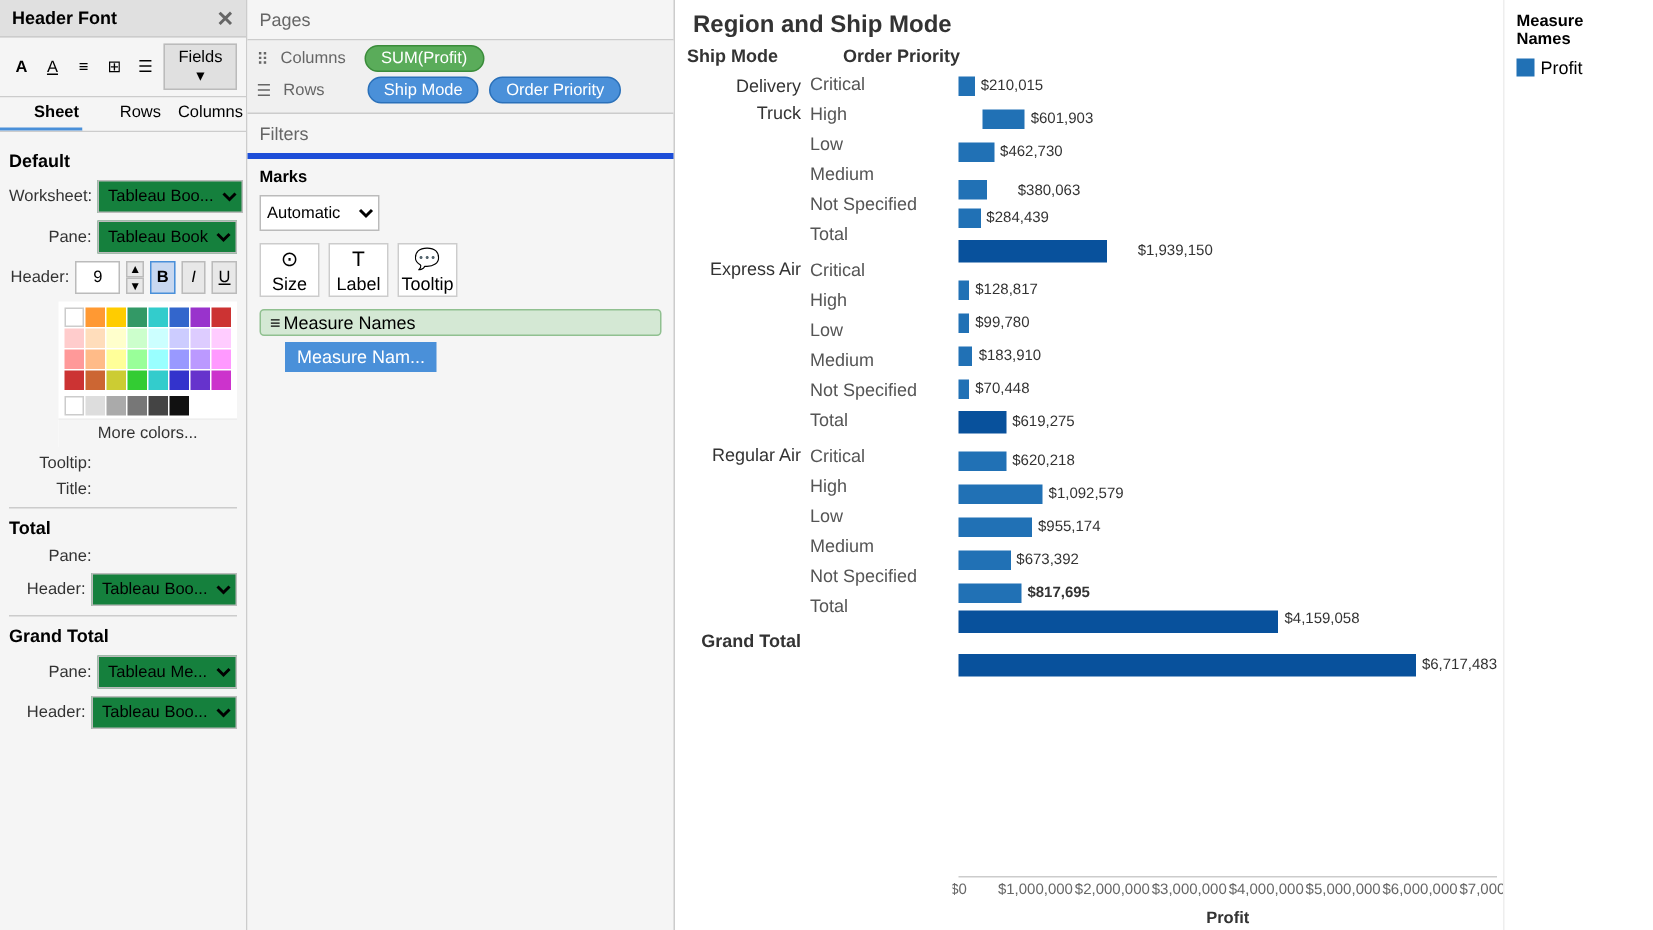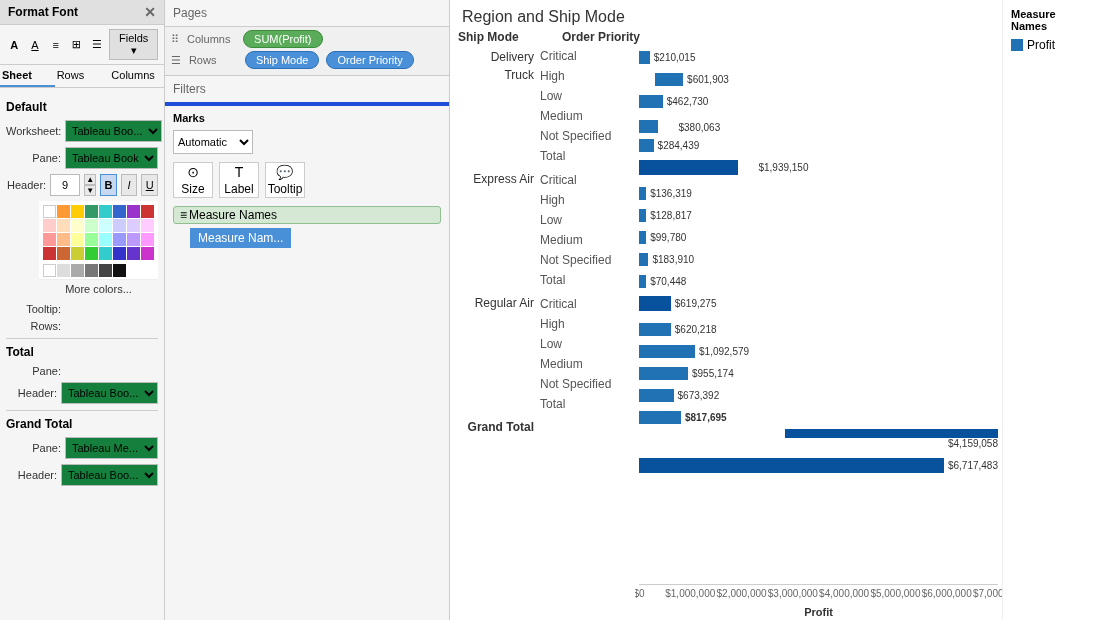--- a/index.html
+++ b/index.html
@@ -6,21 +6,21 @@
     body { background: #f0f0f0; display: flex; width: 1102px; height: 620px; overflow: hidden; }
 
     
     #left-panel { width: 165px; min-width: 165px; background: #f5f5f5; border-right: 1px solid #ccc; display: flex; flex-direction: column; }
     #format-font-header { background: #e0e0e0; padding: 4px 8px; display: flex; justify-content: space-between; align-items: center; border-bottom: 1px solid #ccc; font-weight: bold; font-size: 12px; }
     #toolbar-row { display: flex; align-items: center; padding: 4px 6px; gap: 4px; border-bottom: 1px solid #ccc; }
     .toolbar-icon { width: 18px; height: 18px; display: flex; align-items: center; justify-content: center; font-size: 11px; cursor: pointer; border: 1px solid transparent; }
     #fields-btn { margin-left: auto; background: #e0e0e0; border: 1px solid #bbb; padding: 2px 6px; cursor: pointer; font-size: 11px; display: flex; align-items: center; gap: 2px; }
 
     #tabs-row { display: flex; border-bottom: 1px solid #ccc; }
-    .tab-btn { flex: 1; padding: 4px 2px; text-align: left; cursor: pointer; border: none; background: #f5f5f5; font-size: 11px; border-bottom: 2px solid transparent; }
+    .tab-btn { flex: 1; padding: 4px 2px; text-align: right; cursor: pointer; border: none; background: #f5f5f5; font-size: 11px; border-bottom: 2px solid transparent; }
     .tab-btn.active { border-bottom: 2px solid #4a90d9; font-weight: bold; }
 
     #format-content { padding: 8px 6px; overflow-y: auto; flex: 1; }
     .section-label { font-weight: bold; font-size: 12px; margin-bottom: 6px; margin-top: 4px; }
     .field-row { display: flex; align-items: center; margin-bottom: 5px; gap: 4px; }
     .field-label { width: 55px; font-size: 11px; color: #333; text-align: right; }
     .select-field { height: 22px; font-size: 11px; border: 1px solid #bbb; background: #15803d; flex: 1; padding: 0 2px; }
     .divider { border: none; border-top: 1px solid #ccc; margin: 6px 0; }
     .font-size-input { width: 30px; height: 22px; border: 1px solid #bbb; text-align: center; font-size: 11px; }
     .font-size-arrows { display: flex; flex-direction: column; }
@@ -53,37 +53,37 @@
     
     #cols-rows-area { padding: 4px 8px; }
     .shelf-row { display: flex; align-items: center; gap: 4px; margin-bottom: 3px; }
     .pill { border-radius: 10px; padding: 2px 10px; font-size: 11px; cursor: pointer; display: inline-flex; align-items: center; gap: 3px; }
     .pill-green { background: #5aac5a; color: white; border: 1px solid #3a8c3a; }
     .pill-blue { background: #4a90d9; color: white; border: 1px solid #2a70b9; }
 
     
     #chart-area { flex: 1; background: white; display: flex; flex-direction: column; overflow: hidden; }
     #chart-header { padding: 8px 12px 4px; }
-    #chart-title { font-size: 16px; font-weight: normal; color: #333; }
+    #chart-title { font-size: 16px; font-weight: bold; color: #333; }
     #chart-inner { flex: 1; display: flex; position: relative; overflow: hidden; }
     #chart-body { flex: 1; display: flex; flex-direction: column; padding: 0 8px; overflow: hidden; }
 
     
     #right-legend { width: 100px; min-width: 100px; background: white; border-left: 1px solid #eee; padding: 8px; }
     .legend-title { font-size: 11px; font-weight: bold; margin-bottom: 6px; }
     .legend-item { display: flex; align-items: center; gap: 4px; font-size: 11px; }
     .legend-color { width: 12px; height: 12px; background: #2171b5; }
     .shelf-name { font-size: 11px; color: #666; width: 40px; }
   </style>
 </head>
 <body>
 
 <div id="left-panel">
   <div id="format-font-header">
-    <span>Format Font</span>
+    <span>Header Font</span>
     <span style="cursor:pointer; font-size:14px; color:#666;">✕</span>
   </div>
   <div id="toolbar-row">
     <span class="toolbar-icon" style="font-weight:bold;">A</span>
     <span class="toolbar-icon" style="text-decoration:underline;">A</span>
     <span class="toolbar-icon">≡</span>
     <span class="toolbar-icon">⊞</span>
     <span class="toolbar-icon">☰</span>
     <button class="fields-btn" id="fields-btn" style="margin-left:auto; background:#e0e0e0; border:1px solid #bbb; padding:2px 6px; cursor:pointer; font-size:11px;">Fields ▾</button>
   </div>
@@ -172,21 +172,21 @@
           <div class="color-cell" style="background:#111111;"></div>
         </div>
         <div class="more-colors-btn">More colors...</div>
       </div>
     </div>
 
     <div class="field-row">
       <span class="field-label">Tooltip:</span>
     </div>
     <div class="field-row">
-      <span class="field-label">Rows:</span>
+      <span class="field-label">Title:</span>
     </div>
 
     <hr class="divider">
 
     <div class="section-label">Total</div>
     <div class="field-row">
       <span class="field-label">Pane:</span>
     </div>
     <div class="field-row">
       <span class="field-label">Header:</span>
@@ -355,24 +355,20 @@
             <div style="height: 13px; background: rgb(33, 113, 181); width: 4.06341%; display: flex; align-items: center;"></div>
             <span style="font-size: 10px; color: rgb(51, 51, 51); margin-left: 4px; white-space: nowrap;">$284,439</span>
           </div>
           <div style="display: flex; align-items: center; height: 20px; margin: 1px 0px;">
             <div style="height: 15px; background: rgb(8, 81, 156); width: 27.7021%; display: flex; align-items: center;"></div>
             <span style="font-size: 10px; color: rgb(51, 51, 51); margin-left: 20px; white-space: nowrap;">$1,939,150</span>
           </div>
           <div style="height: 4px;"></div>
           <div style="display: flex; align-items: center; height: 20px; margin: 1px 0px;">
             <div style="height: 13px; background: rgb(33, 113, 181); width: 2%; display: flex; align-items: center;"></div>
-            <span style="font-size: 10px; color: rgb(51, 51, 51); margin-left: 4px; white-space: nowrap;">$136,319</span>
-          </div>
-          <div style="display: flex; align-items: center; height: 20px; margin: 1px 0px;">
-            <div style="height: 13px; background: rgb(33, 113, 181); width: 2%; display: flex; align-items: center;"></div>
             <span style="font-size: 10px; color: rgb(51, 51, 51); margin-left: 4px; white-space: nowrap;">$128,817</span>
           </div>
           <div style="display: flex; align-items: center; height: 20px; margin: 1px 0px;">
             <div style="height: 13px; background: rgb(33, 113, 181); width: 2%; display: flex; align-items: center;"></div>
             <span style="font-size: 10px; color: rgb(51, 51, 51); margin-left: 4px; white-space: nowrap;">$99,780</span>
           </div>
           <div style="display: flex; align-items: center; height: 20px; margin: 1px 0px;">
             <div style="height: 13px; background: rgb(33, 113, 181); width: 2.62729%; display: flex; align-items: center;"></div>
             <span style="font-size: 10px; color: rgb(51, 51, 51); margin-left: 4px; white-space: nowrap;">$183,910</span>
           </div>
@@ -398,21 +394,21 @@
             <span style="font-size: 10px; color: rgb(51, 51, 51); margin-left: 4px; white-space: nowrap;">$955,174</span>
           </div>
           <div style="display: flex; align-items: center; height: 20px; margin: 1px 0px;">
             <div style="height: 13px; background: rgb(33, 113, 181); width: 9.61989%; display: flex; align-items: center;"></div>
             <span style="font-size: 10px; color: rgb(51, 51, 51); margin-left: 4px; white-space: nowrap;">$673,392</span>
           </div>
           <div style="display: flex; align-items: center; height: 20px; margin: 1px 0px;">
             <div style="height: 13px; background: rgb(33, 113, 181); width: 11.6814%; display: flex; align-items: center;"></div>
             <span style="font-size: 10px; color: rgb(51, 51, 51); margin-left: 4px; white-space: nowrap; font-weight: bold;">$817,695</span>
           </div>
-          <div style="display: flex; align-items: flex-end; height: 20px; margin: 1px 0px; flex-direction: column;">
+          <div style="display: flex; align-items: flex-start; height: 20px; margin: 1px 0px;">
             <div style="height: 15px; background: rgb(8, 81, 156); width: 59.4151%; display: flex; align-items: center;"></div>
             <span style="font-size: 10px; color: rgb(51, 51, 51); margin-left: 4px; white-space: nowrap;">$4,159,058</span>
           </div>
           <div style="height: 4px;"></div>
           <div style="display: flex; align-items: center; height: 20px; margin: 1px 0px;">
             <div style="height: 15px; background: rgb(8, 81, 156); width: 95.964%; display: flex; align-items: center;"></div>
             <span style="font-size: 10px; color: rgb(51, 51, 51); margin-left: 4px; white-space: nowrap;">$6,717,483</span>
           </div>
         </div>
 

